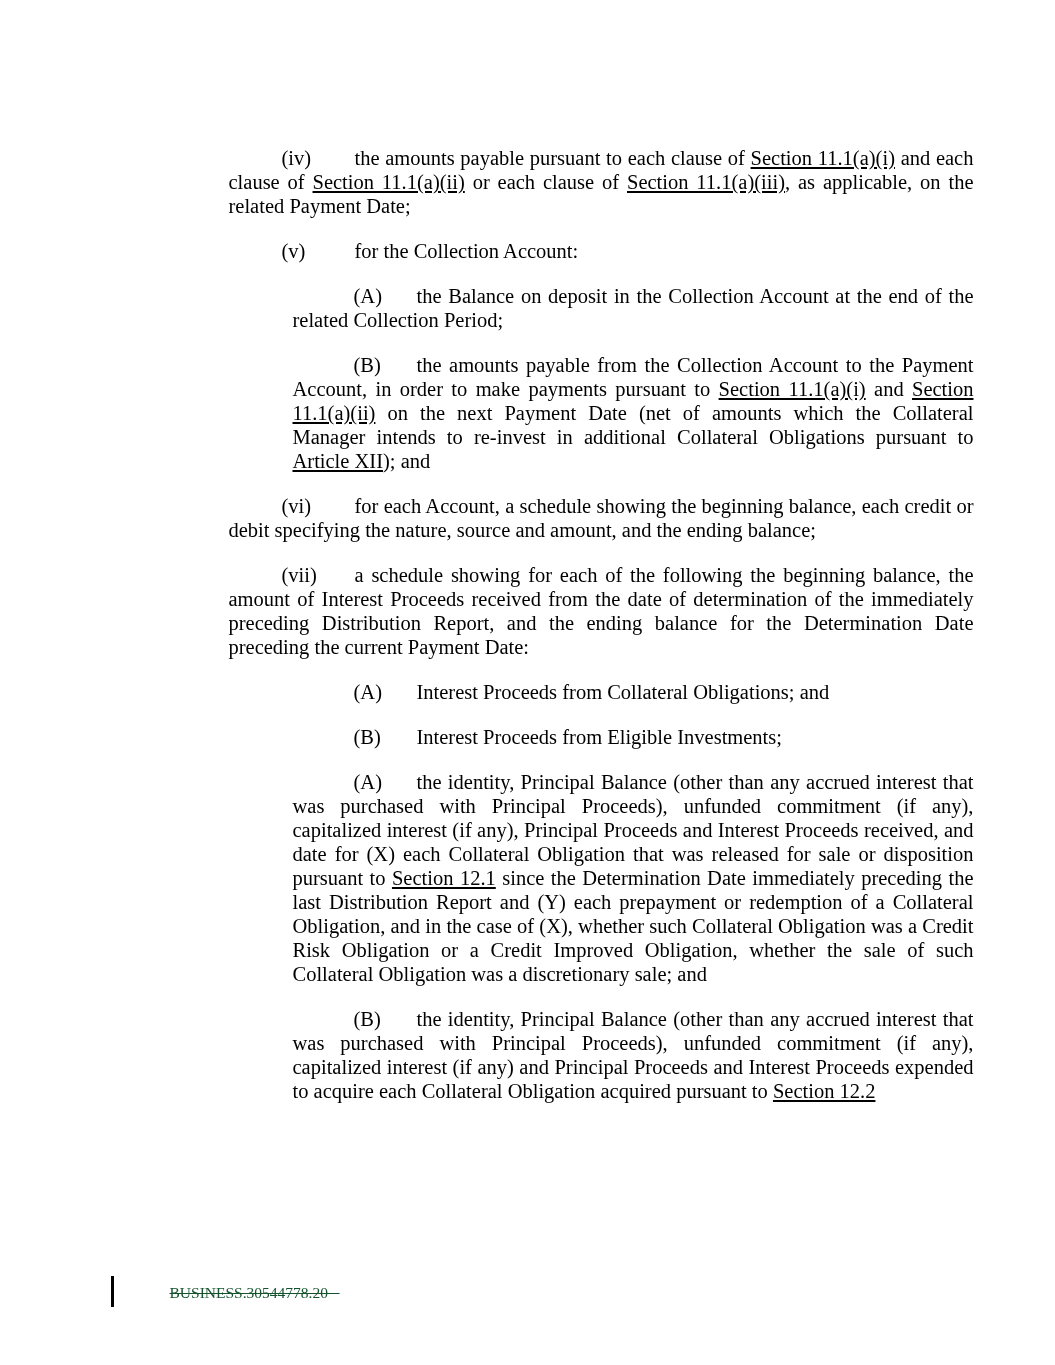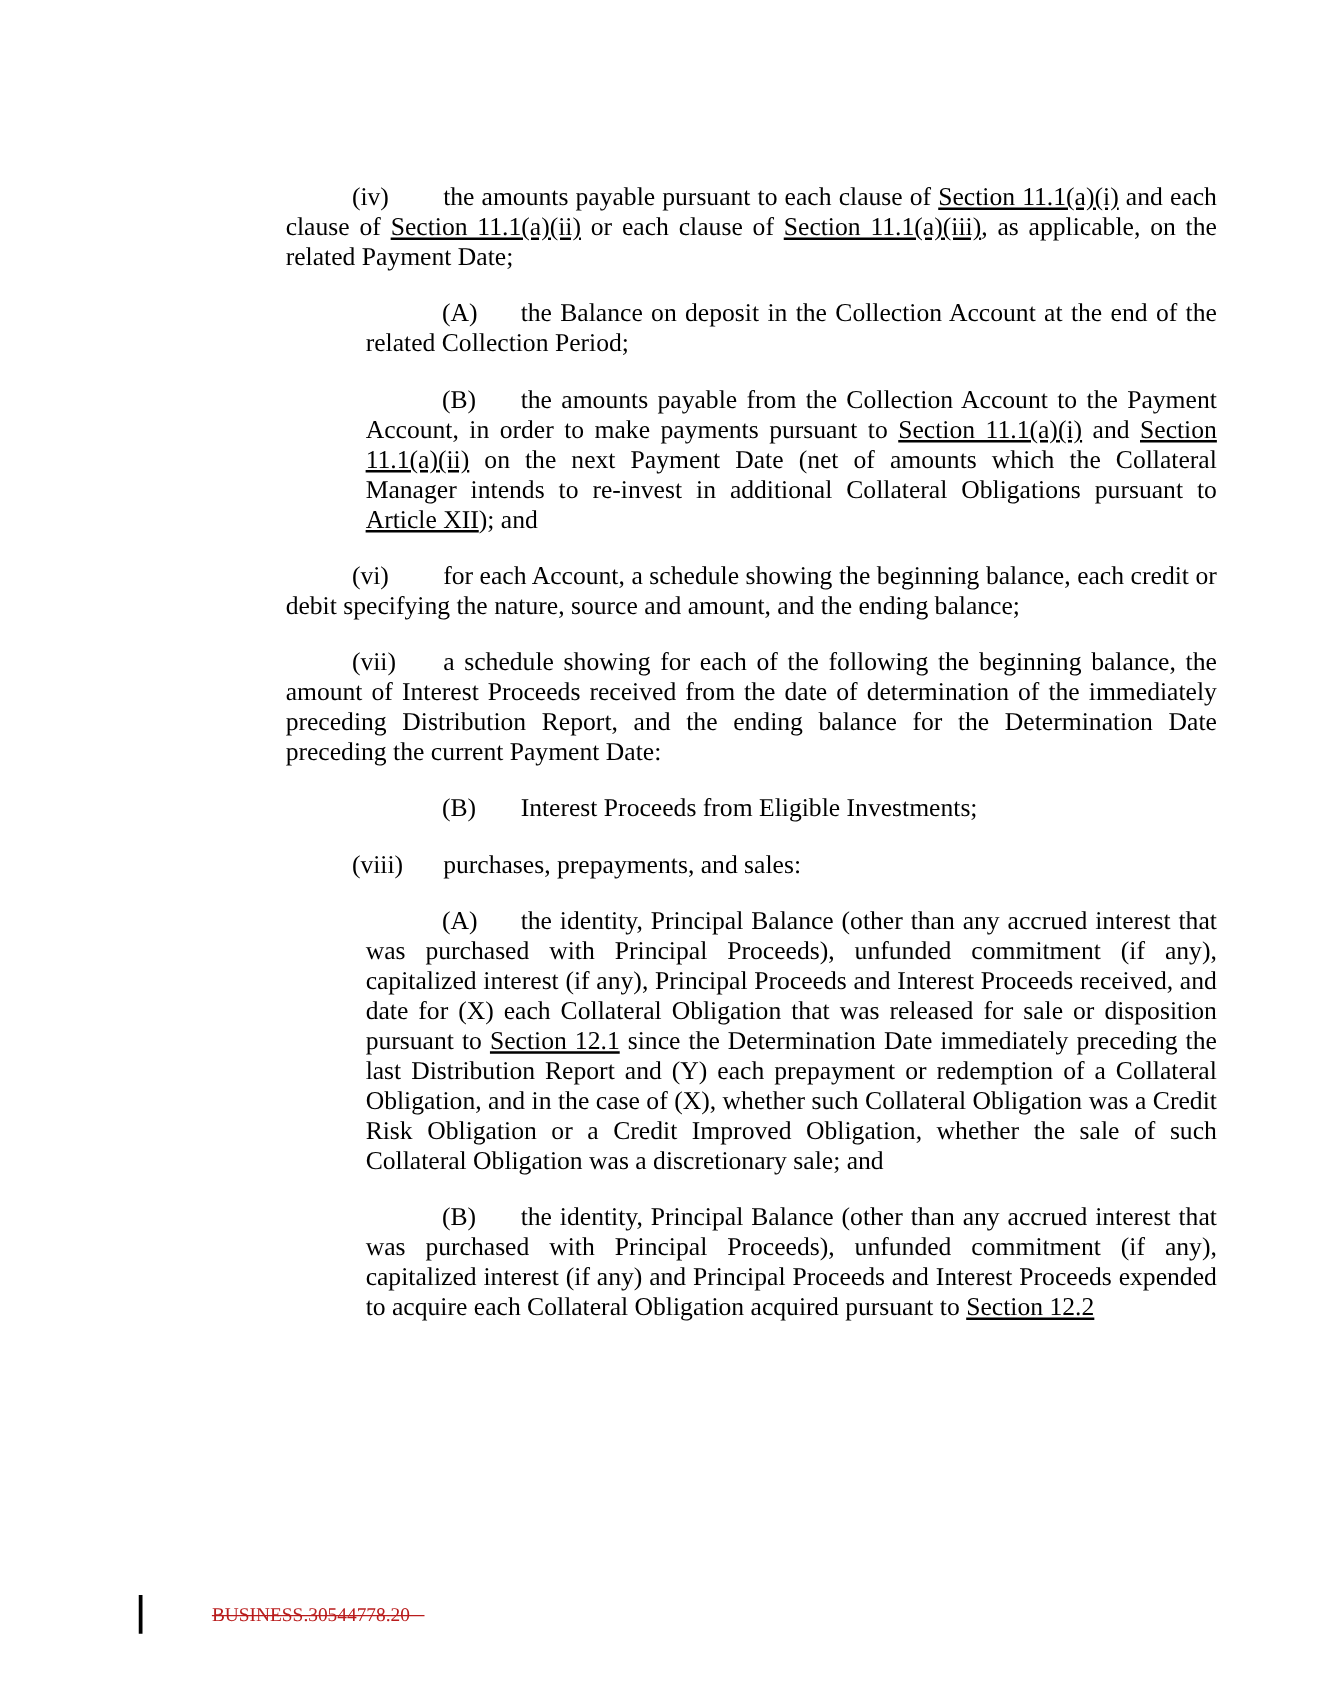--- a/index.html
+++ b/index.html
@@ -47,38 +47,39 @@
     width: 3px;
     height: 31px;
     background: #000000;
   }
   .doc-id {
     position: absolute;
     left: 125px;
     top: 1283px;
     font-size: 15.5px;
     line-height: 19px;
-    color: #b91c1c;
+    color: #14532d;
     text-decoration: line-through;
     white-space: nowrap;
   }
   .doc-id::after { content: "\00a0\00a0\00a0"; }
 </style>
 </head>
 <body>
 
 <div class="page">
   <div class="content" id="document-body">
       <div class="para l1"><span class="lbl">(iv)</span><span>the amounts payable pursuant to each clause of </span><span class="u">Section 11.1(a)(i)</span><span> and each clause of </span><span class="u">Section 11.1(a)(ii)</span><span> or each clause of </span><span class="u">Section 11.1(a)(iii)</span><span>, as applicable, on the related Payment Date;</span></div>
+      <div class="para l1"><span class="lbl">(v)</span><span>for the Collection Account:</span></div>
       <div class="para l2"><span class="lbl">(A)</span><span>the Balance on deposit in the Collection Account at the end of the related Collection Period;</span></div>
       <div class="para l2"><span class="lbl">(B)</span><span>the amounts payable from the Collection Account to the Payment Account, in order to make payments pursuant to </span><span class="u">Section 11.1(a)(i)</span><span> and </span><span class="u">Section 11.1(a)(ii)</span><span> on the next Payment Date (net of amounts which the Collateral Manager intends to re-invest in additional Collateral Obligations pursuant to </span><span class="u">Article XII</span><span>); and</span></div>
       <div class="para l1"><span class="lbl">(vi)</span><span>for each Account, a schedule showing the beginning balance, each credit or debit specifying the nature, source and amount, and the ending balance;</span></div>
       <div class="para l1"><span class="lbl">(vii)</span><span>a schedule showing for each of the following the beginning balance, the amount of Interest Proceeds received from the date of determination of the immediately preceding Distribution Report, and the ending balance for the Determination Date preceding the current Payment Date:</span></div>
+      <div class="para l2"><span class="lbl">(A)</span><span>Interest Proceeds from Collateral Obligations; and</span></div>
       <div class="para l2"><span class="lbl">(B)</span><span>Interest Proceeds from Eligible Investments;</span></div>
-      <div class="para l1"><span class="lbl">(viii)</span><span>purchases, prepayments, and sales:</span></div>
       <div class="para l2"><span class="lbl">(A)</span><span>the identity, Principal Balance (other than any accrued interest that was purchased with Principal Proceeds), unfunded commitment (if any), capitalized interest (if any), Principal Proceeds and Interest Proceeds received, and date for (X) each Collateral Obligation that was released for sale or disposition pursuant to </span><span class="u">Section 12.1</span><span> since the Determination Date immediately preceding the last Distribution Report and (Y) each prepayment or redemption of a Collateral Obligation, and in the case of (X), whether such Collateral Obligation was a Credit Risk Obligation or a Credit Improved Obligation, whether the sale of such Collateral Obligation was a discretionary sale; and</span></div>
       <div class="para l2"><span class="lbl">(B)</span><span>the identity, Principal Balance (other than any accrued interest that was purchased with Principal Proceeds), unfunded commitment (if any), capitalized interest (if any) and Principal Proceeds and Interest Proceeds expended to acquire each Collateral Obligation acquired pursuant to </span><span class="u">Section 12.2</span></div>
     </div>
 
 
   <div class="change-bar"></div>
 
   <div class="doc-id">BUSINESS.30544778.20</div>
 </div>
 

